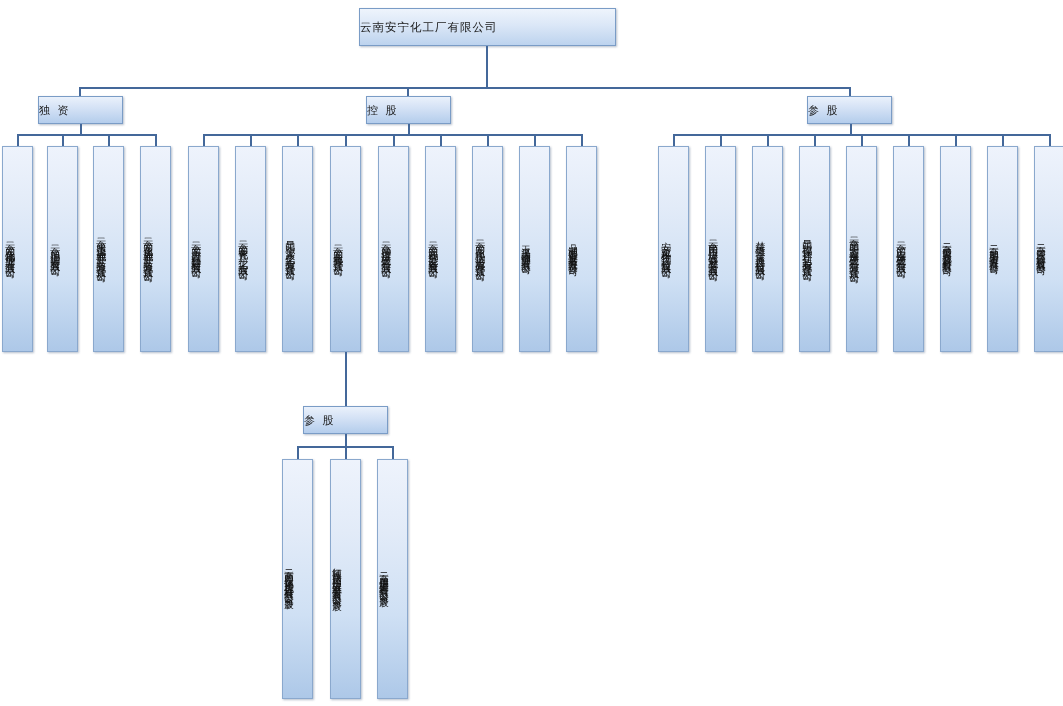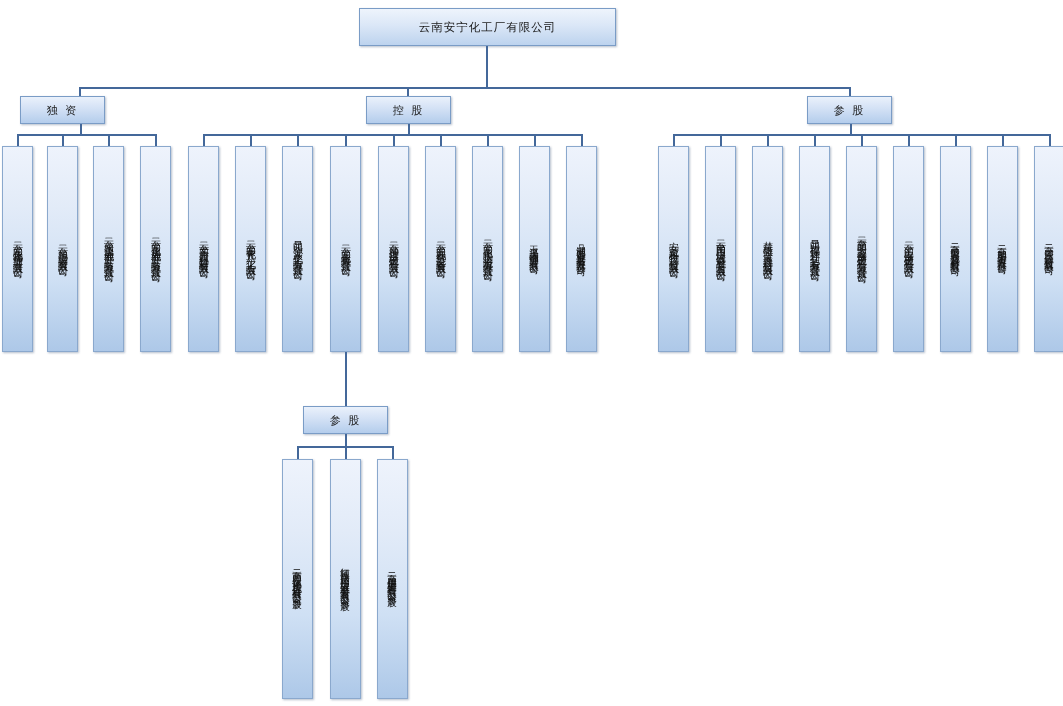--- a/index.html
+++ b/index.html
@@ -14,21 +14,21 @@
   .ln{position:absolute;background:#44689a;}
   .lnv{width:2px;}
   .lnh{height:2px;}
 
   
   .node{
     position:absolute;
     box-sizing:border-box;
     border:1px solid #7a9cc6;
     box-shadow:1px 1px 2px rgba(90,110,140,.45);
-    display:flex;align-items:center;justify-content:center;
+    display:flex;align-items:center;justify-content:flex-start;
   }
   
   .hbox{
     background:linear-gradient(to bottom,#eaf1fb 0%,#d3e1f5 45%,#b4cdec 100%);
     color:#1a1a1a;
     font-size:11px;
     letter-spacing:2px;
     white-space:nowrap;
   }
   .rootbox{
@@ -62,21 +62,21 @@
     <span>云南安宁化工厂有限公司</span>
   </div>
 
   <div class="ln lnv" style="left:486px;top:46px;width:2px;height:42px;"></div>
 
   <div class="ln lnh" style="left:79px;top:87px;width:772px;height:2px;"></div>
   <div class="ln lnv" style="left:79px;top:87px;width:2px;height:12px;"></div>
   <div class="ln lnv" style="left:407px;top:87px;width:2px;height:12px;"></div>
   <div class="ln lnv" style="left:849px;top:87px;width:2px;height:12px;"></div>
 
-  <div class="node hbox" style="left:20px;top:96px;width:85px;height:28px;">
+  <div class="node hbox" style="left:38px;top:96px;width:85px;height:28px;">
     <span>独 资</span>
   </div>
   <div class="node hbox" style="left:366px;top:96px;width:85px;height:28px;">
     <span>控 股</span>
   </div>
   <div class="node hbox" style="left:807px;top:96px;width:85px;height:28px;">
     <span>参 股</span>
   </div>
 
   <div class="ln lnv" style="left:80px;top:124px;width:2px;height:11px;"></div>

